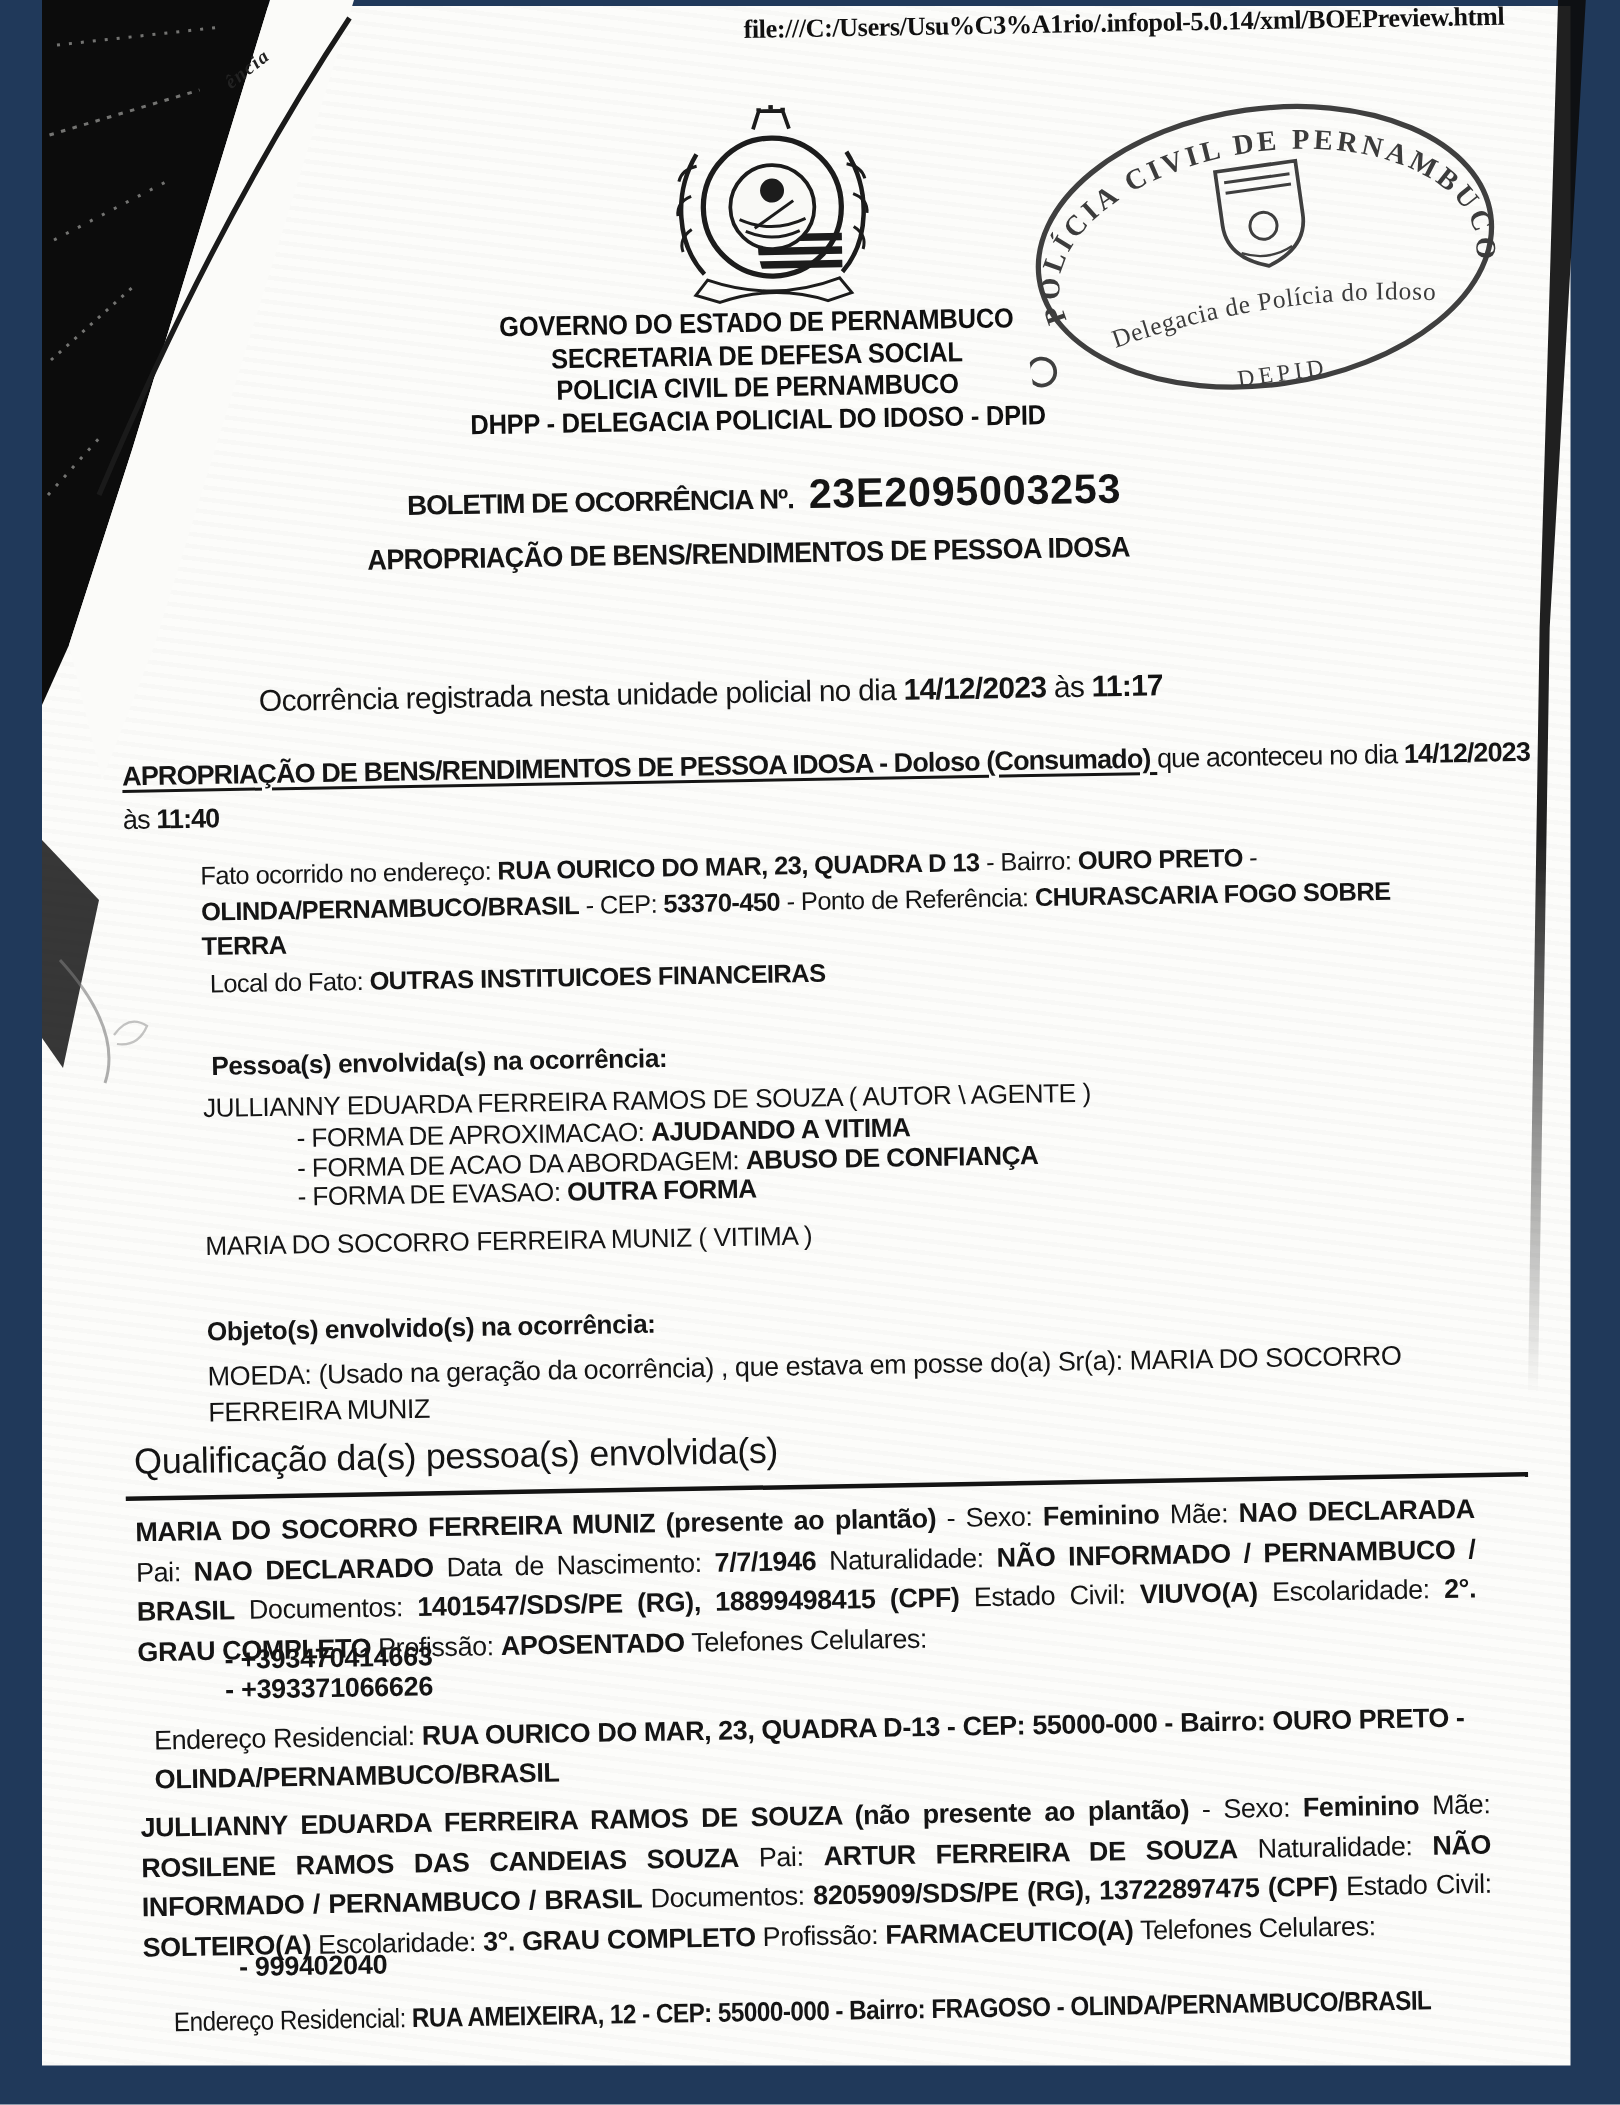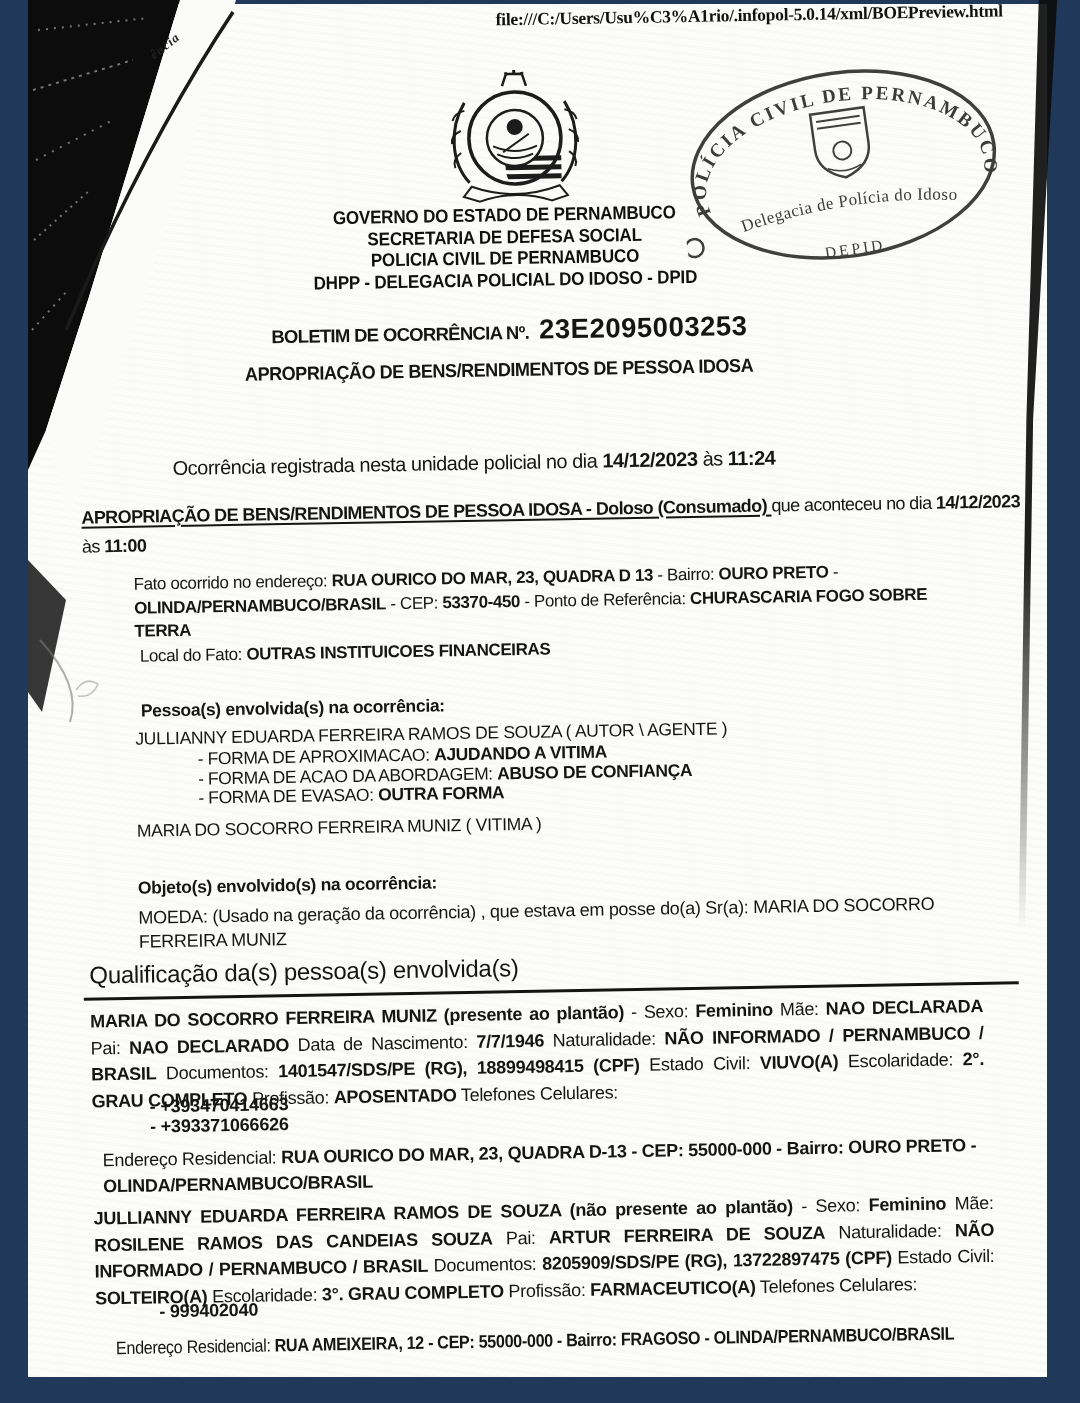--- a/index.html
+++ b/index.html
@@ -164,23 +164,23 @@
     <text x="166" y="196" text-anchor="middle" font-family="Liberation Serif, serif" font-size="15.5" fill="#222" letter-spacing="3">DEPID</text>
   </svg>
 
   <div class="bulletin">
     <span class="bl">BOLETIM DE OCORRÊNCIA Nº.</span>
     <span class="bn">23E2095003253</span>
   </div>
 
   <div class="crime-title">APROPRIAÇÃO DE BENS/RENDIMENTOS DE PESSOA IDOSA</div>
 
-  <div class="registered"><span>Ocorrência registrada nesta unidade policial no dia </span><span class="rb">14/12/2023</span><span> às </span><span class="rb">11:24</span></div>
-
-  <div class="event"><span class="rb ru">APROPRIAÇÃO DE BENS/RENDIMENTOS DE PESSOA IDOSA - Doloso (Consumado) </span><span>que aconteceu no dia </span><span class="rb">14/12/2023</span><span> às </span><span class="rb">11:00</span></div>
+  <div class="registered"><span>Ocorrência registrada nesta unidade policial no dia </span><span class="rb">14/12/2023</span><span> às </span><span class="rb">11:17</span></div>
+
+  <div class="event"><span class="rb ru">APROPRIAÇÃO DE BENS/RENDIMENTOS DE PESSOA IDOSA - Doloso (Consumado) </span><span>que aconteceu no dia </span><span class="rb">14/12/2023</span><span> às </span><span class="rb">11:40</span></div>
 
   <div class="fato"><span>Fato ocorrido no endereço: </span><span class="rb">RUA OURICO DO MAR, 23, QUADRA D 13</span><span> - Bairro: </span><span class="rb">OURO PRETO</span><span> - </span><span class="rb">OLINDA/PERNAMBUCO/BRASIL</span><span> - CEP: </span><span class="rb">53370-450</span><span> - Ponto de Referência: </span><span class="rb">CHURASCARIA FOGO SOBRE TERRA</span></div>
   <div class="local"><span>Local do Fato: </span><span class="rb">OUTRAS INSTITUICOES FINANCEIRAS</span></div>
 
   <div class="people-h">Pessoa(s) envolvida(s) na ocorrência:</div>
   <div class="author">JULLIANNY EDUARDA FERREIRA RAMOS DE SOUZA ( AUTOR \ AGENTE )</div>
   <div class="formas">
     <div><span>- FORMA DE APROXIMACAO: </span><span class="rb">AJUDANDO A VITIMA</span></div>
     <div><span>- FORMA DE ACAO DA ABORDAGEM: </span><span class="rb">ABUSO DE CONFIANÇA</span></div>
     <div><span>- FORMA DE EVASAO: </span><span class="rb">OUTRA FORMA</span></div>

